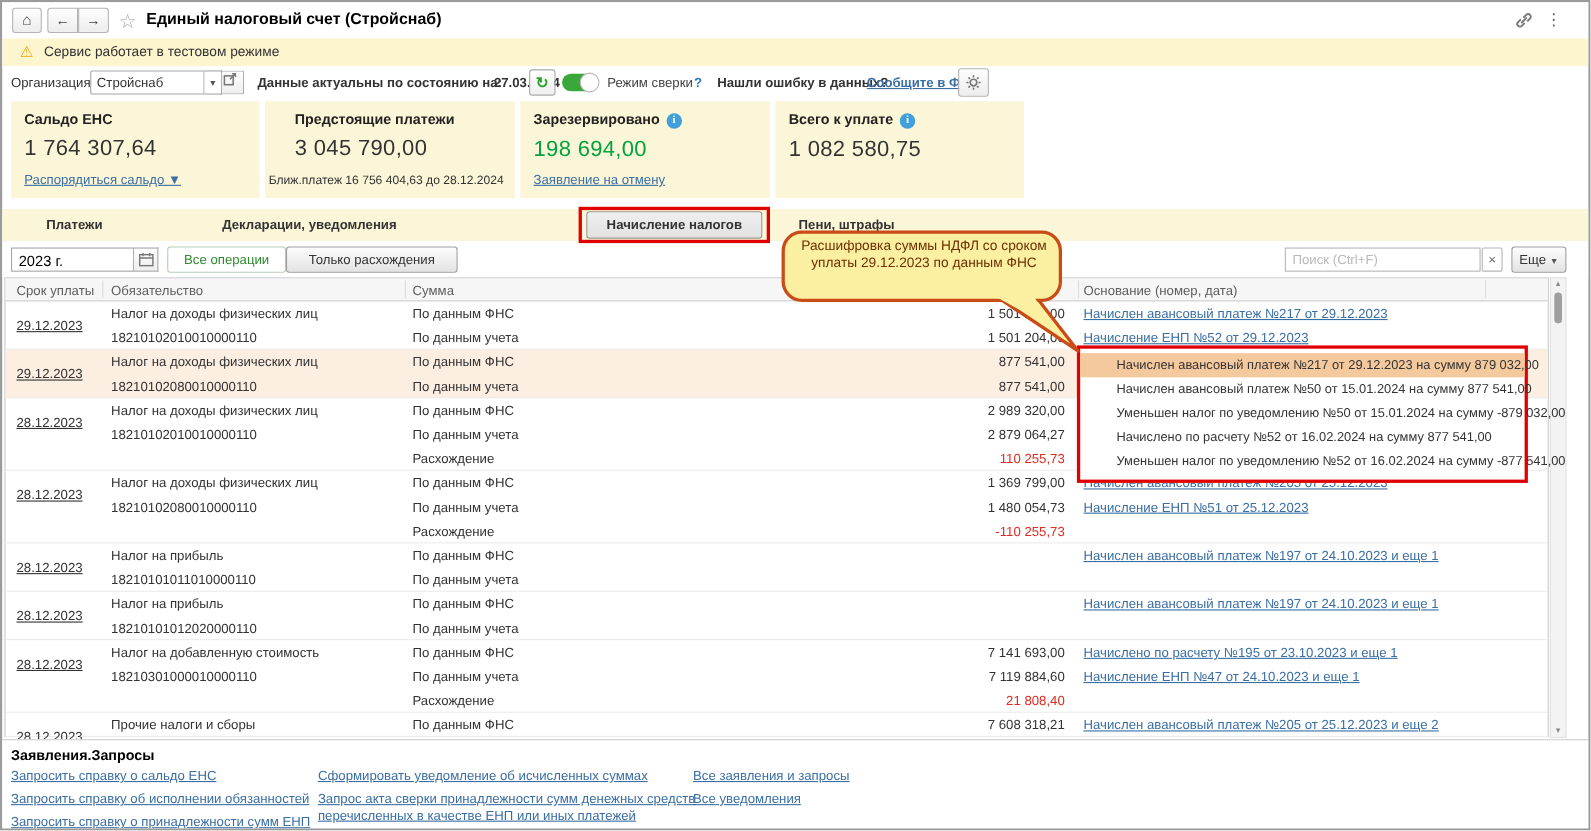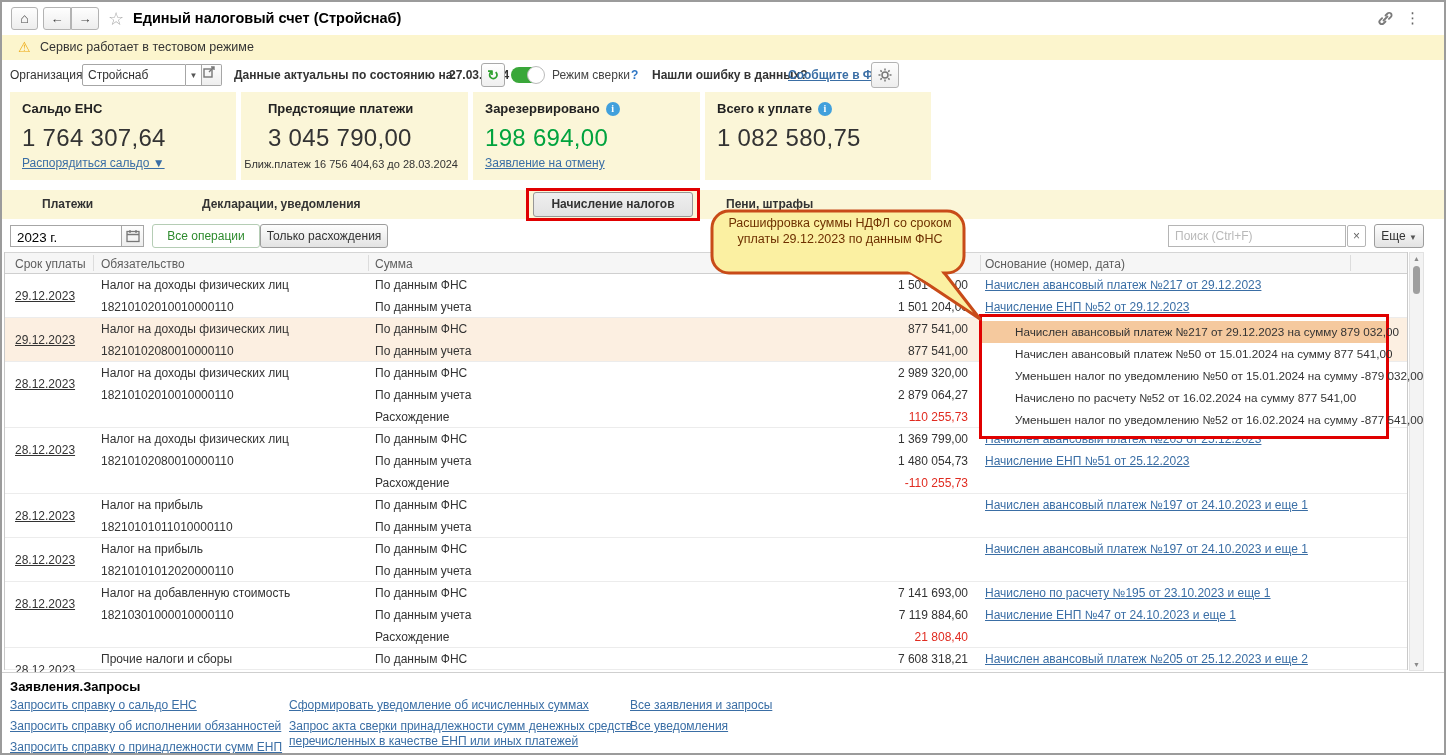--- a/index.html
+++ b/index.html
@@ -42,40 +42,40 @@
 
   a.lnk { color:#3a6ea5; text-decoration:underline; cursor:pointer; }
 
   
   .card { position:absolute; top:90px; height:88px; background:#fbf6d8; padding:9px 12px; }
   .card1 { left:8px;   width:226px; }
   .card2 { left:239px; width:227px;padding-left:27px; }
   .card3 { left:471px; width:227px; }
   .card4 { left:703px; width:226px; }
   .ctitle { font-weight:bold; font-size:13px; color:#222; display:inline-block; }
-  .cvalue { font-size:24px; color:#333; margin-top:8px; letter-spacing:0.3px; }
+  .cvalue { font-size:20px; color:#333; margin-top:8px; letter-spacing:0.3px; }
   .cvalue.green { color:#00a33e; }
   .clink { position:absolute; left:12px; bottom:10px; font-size:12px; }
   .cnote { position:absolute; right:10px; bottom:10px; font-size:11px; color:#333; }
   .info { display:inline-block; width:14px; height:14px; background:#41a0dc; color:#fff; border-radius:50%; font-size:10px; font-weight:bold; text-align:center; line-height:14px; vertical-align:1px; margin-left:6px; font-family:"Liberation Serif",serif; }
 
   
   .tabsbar { position:absolute; left:0; top:188px; width:100%; height:29px; background:#fbf6d8; }
   .tab { position:absolute; top:7px; font-weight:bold; color:#333; cursor:pointer; }
   .tab1 { left:40px; } .tab2 { left:200px; } .tab4 { left:724px; }
   .tabbtn { position:absolute; left:531px; top:2px; width:160px; height:25px; border:1px solid #979797; border-radius:3px; background:linear-gradient(#efefef,#e2e2e2); font-weight:bold; text-align:center; line-height:23px; cursor:pointer; }
   .ann-tab { position:absolute; left:524px; top:-2px; width:174px; height:33px; border:3px solid #e00000; z-index:45; pointer-events:none; }
 
   
   .filterbar { position:absolute; left:0; top:218px; width:100%; height:32px; background:#fff; }
   .pbox { position:absolute; left:8px; top:5px; width:112px; height:22px; border:1px solid #a6a6a6; padding:3px 0 0 6px; background:#fff; }
   .calbtn { position:absolute; left:120px; top:5px; width:22px; height:22px; border:1px solid #a6a6a6; border-left:none; background:linear-gradient(#fefefe,#eee); cursor:pointer; text-align:center; padding-top:3px; }
   .segbtn { position:absolute; top:4px; height:24px; border:1px solid #9d9d9d; border-radius:3px; text-align:center; line-height:22px; cursor:pointer; }
   .seg1 { left:150px; width:108px; background:#fff; color:#2e8b2e; border-color:#b5cdb5; }
-  .seg2 { left:258px; width:128px; background:linear-gradient(#fdfdfd,#e3e3e3); color:#333; }
+  .seg2 { left:258px; width:156px; background:linear-gradient(#fdfdfd,#e3e3e3); color:#333; }
   .searchbox { position:absolute; left:1166px; top:5px; width:178px; height:22px; border:1px solid #b5b5b5; padding:0 6px; font-size:12px; color:#333; font-family:"Liberation Sans",sans-serif; }
   .searchbox::placeholder { color:#b9b9b9; }
   .clearbtn { position:absolute; left:1345px; top:5px; width:19px; height:22px; border:1px solid #b5b5b5; background:#fff; color:#666; text-align:center; line-height:20px; cursor:pointer; border-radius:2px; }
   .morebtn { position:absolute; left:1372px; top:4px; width:50px; height:24px; border:1px solid #9d9d9d; border-radius:3px; background:linear-gradient(#fdfdfd,#e3e3e3); text-align:center; line-height:22px; cursor:pointer; }
 
   
   .tbl { position:absolute; left:2px; top:250px; width:1404px; border-left:1px solid #c9c9c9; border-right:1px solid #c9c9c9; }
   .thead { position:relative; height:22px; background:#f6f6f6; border-top:1px solid #d5d5d5; border-bottom:1px solid #cfcfcf; color:#5e5e5e; }
   .th { position:absolute; top:4px; }
   .vline { position:absolute; top:2px; bottom:2px; width:1px; background:#dcdcdc; }
@@ -175,21 +175,21 @@
   </div>
 
   <div class="card card1">
     <span class="ctitle">Сальдо ЕНС</span>
     <div class="cvalue">1 764 307,64</div>
     <a class="clink lnk">Распорядиться сальдо ▼</a>
   </div>
   <div class="card card2">
     <span class="ctitle">Предстоящие платежи</span>
     <div class="cvalue">3 045 790,00</div>
-    <div class="cnote">Ближ.платеж 16 756 404,63 до 28.03.2024</div>
+    <div class="cnote">Ближ.платеж 16 756 404,63 до 28.12.2024</div>
   </div>
   <div class="card card3">
     <span class="ctitle">Зарезервировано</span><span class="info">i</span>
     <div class="cvalue green">198 694,00</div>
     <a class="clink lnk">Заявление на отмену</a>
   </div>
   <div class="card card4">
     <span class="ctitle">Всего к уплате</span><span class="info">i</span>
     <div class="cvalue">1 082 580,75</div>
   </div>

